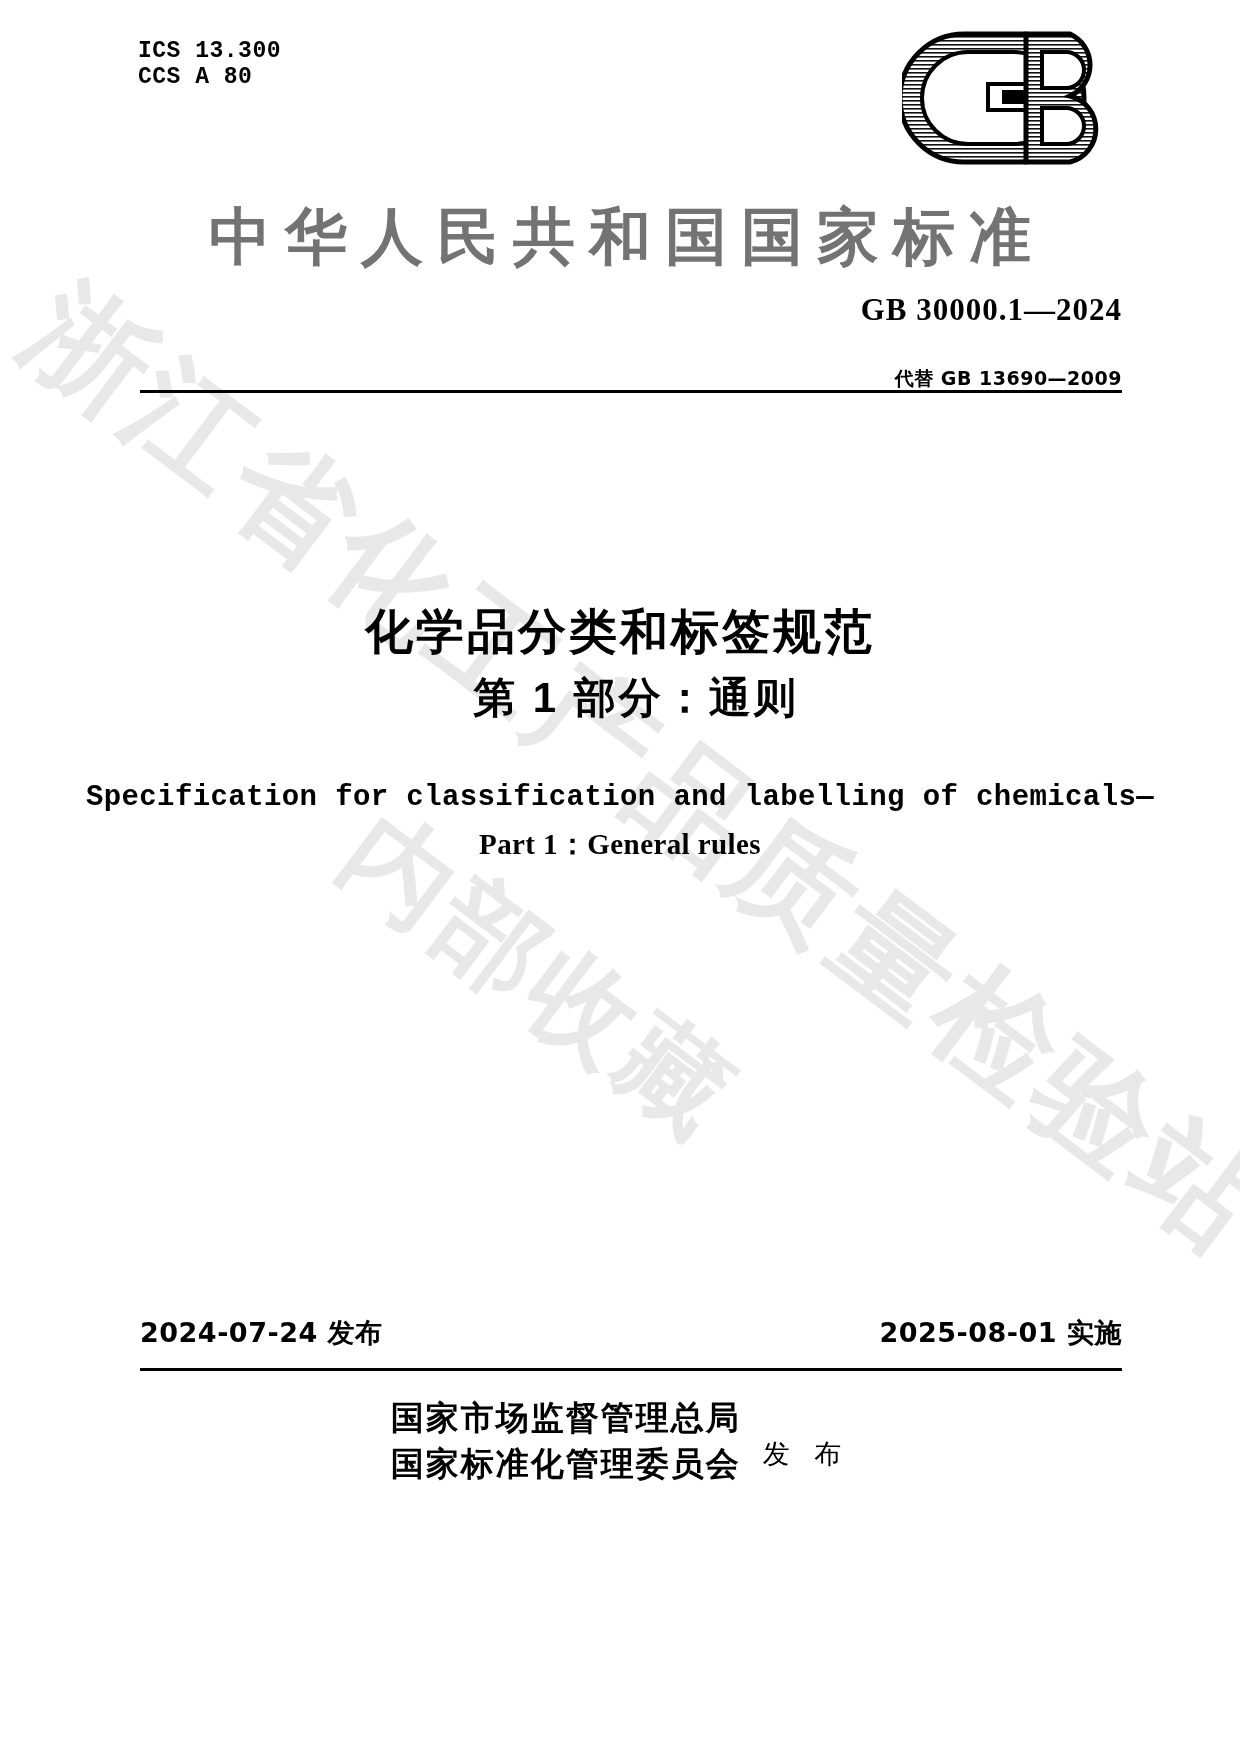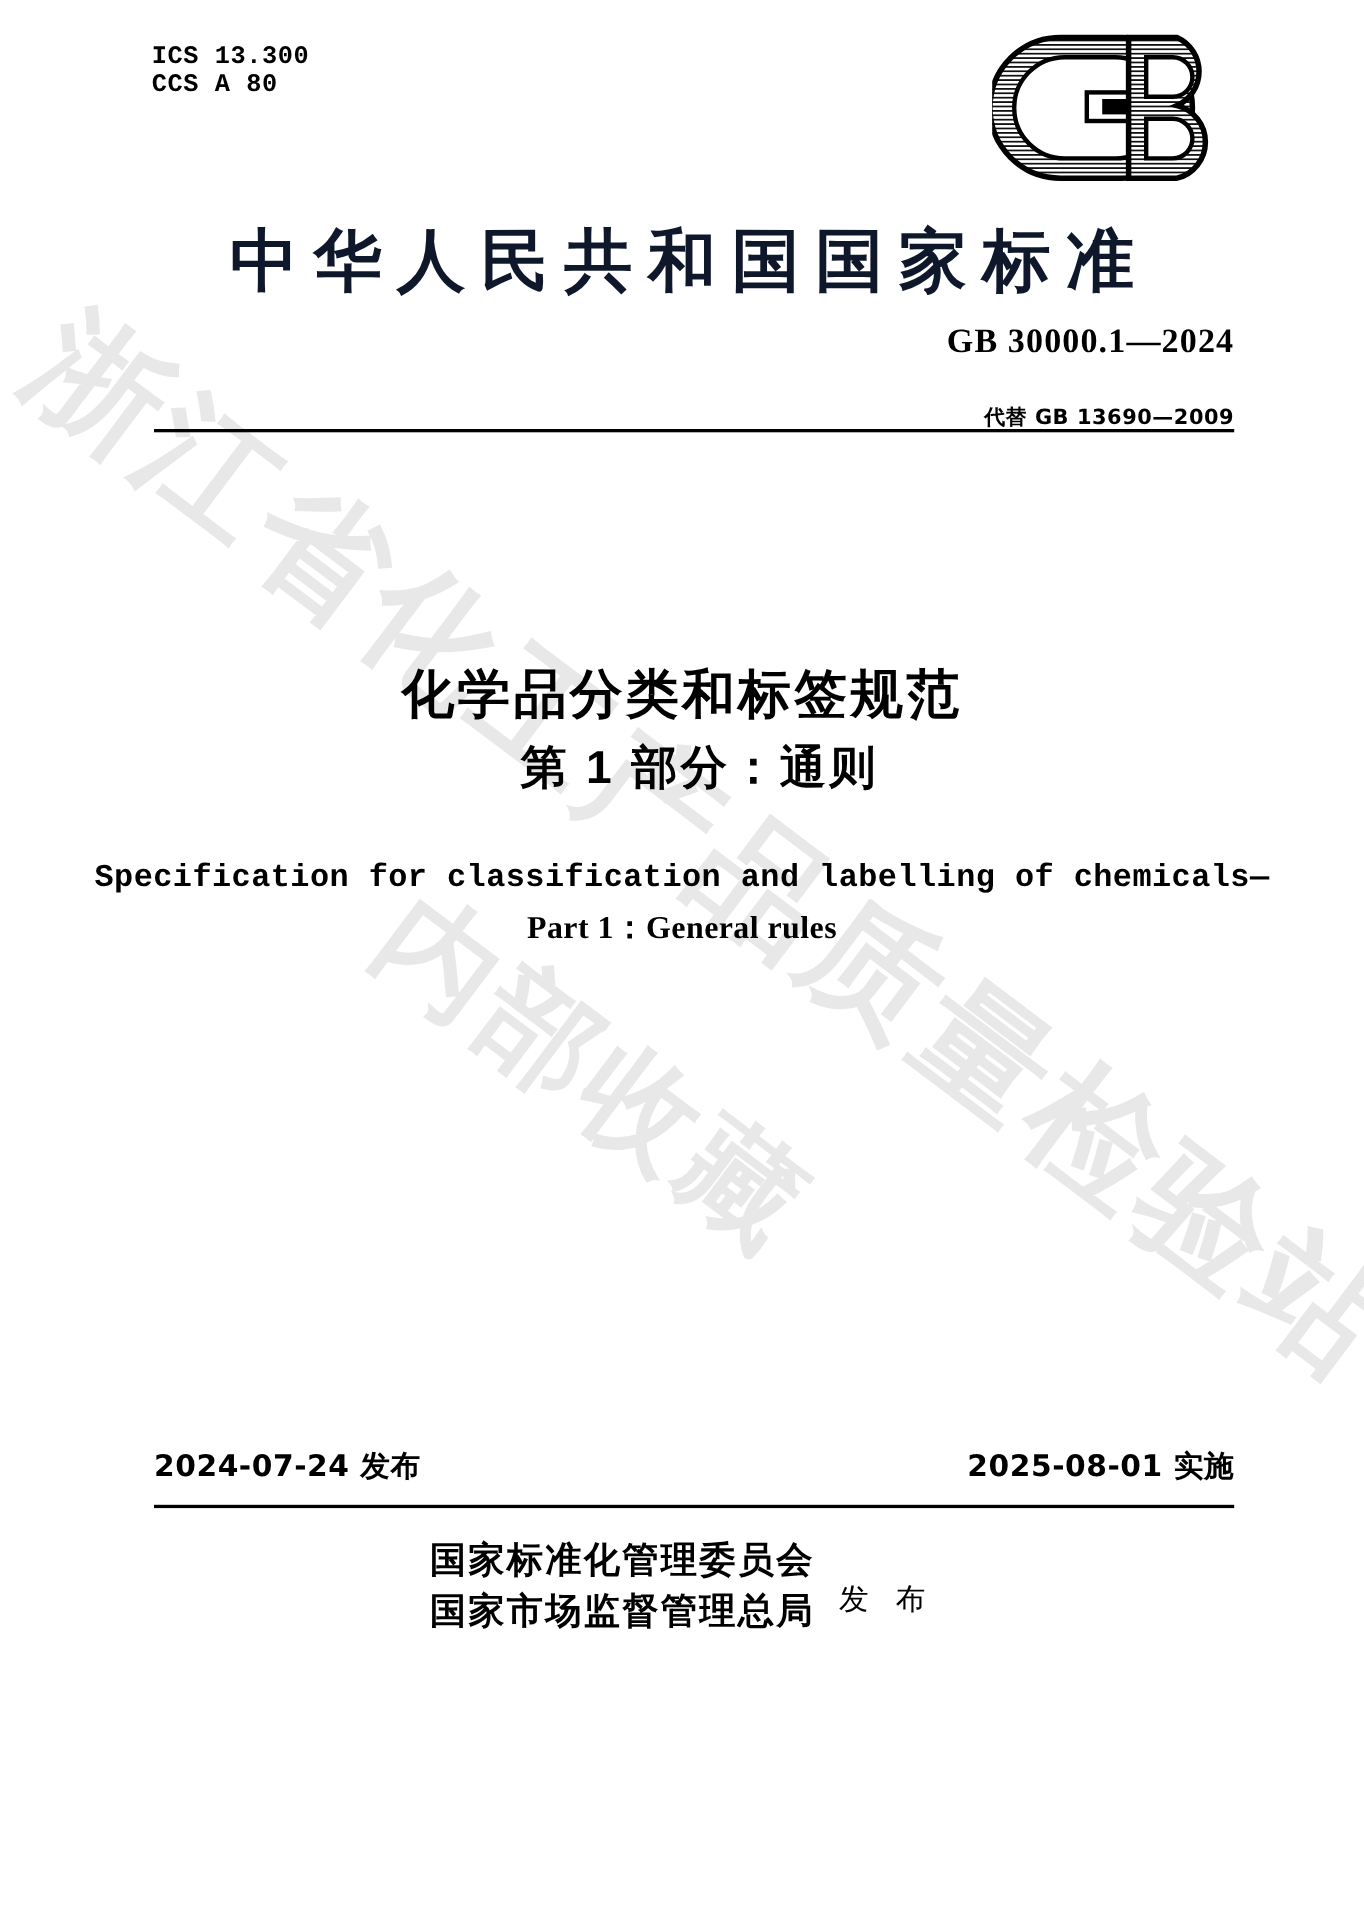--- a/index.html
+++ b/index.html
@@ -87,21 +87,21 @@
     position: absolute;
     left: 0;
     right: 0;
     top: 195px;
     text-align: center;
     font-family: "DejaVu Sans", sans-serif;
     font-weight: 700;
     font-size: 62px;
     letter-spacing: 14px;
     text-indent: 14px;
-    color: #0f172a;
+    color: #737373;
     z-index: 10;
   }
 
   .std-number {
     position: absolute;
     right: 118px;
     top: 292px;
     text-align: right;
     font-family: "Liberation Serif", serif;
     font-weight: 700;
@@ -291,19 +291,19 @@
 
   <div class="dates">
     <div>2024-07-24 发布</div>
     <div>2025-08-01 实施</div>
   </div>
 
   <div class="rule-bottom"></div>
 
   <div class="issuers">
     <div class="issuer-names">
+      <div>国家市场监督管理总局</div>
       <div>国家标准化管理委员会</div>
-      <div>国家市场监督管理总局</div>
     </div>
     <div class="issue-verb">发 布</div>
   </div>
 
 </div>
 
 </body></html>

